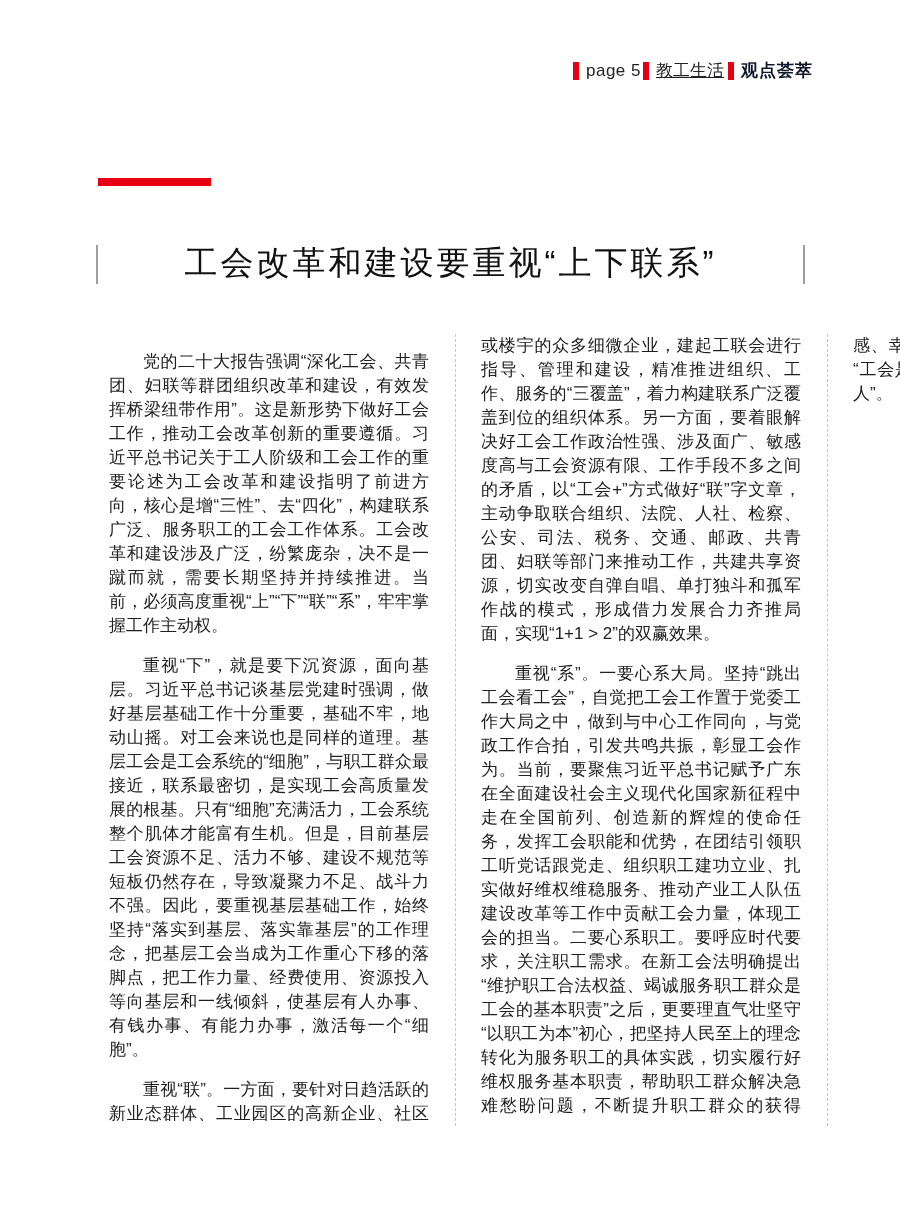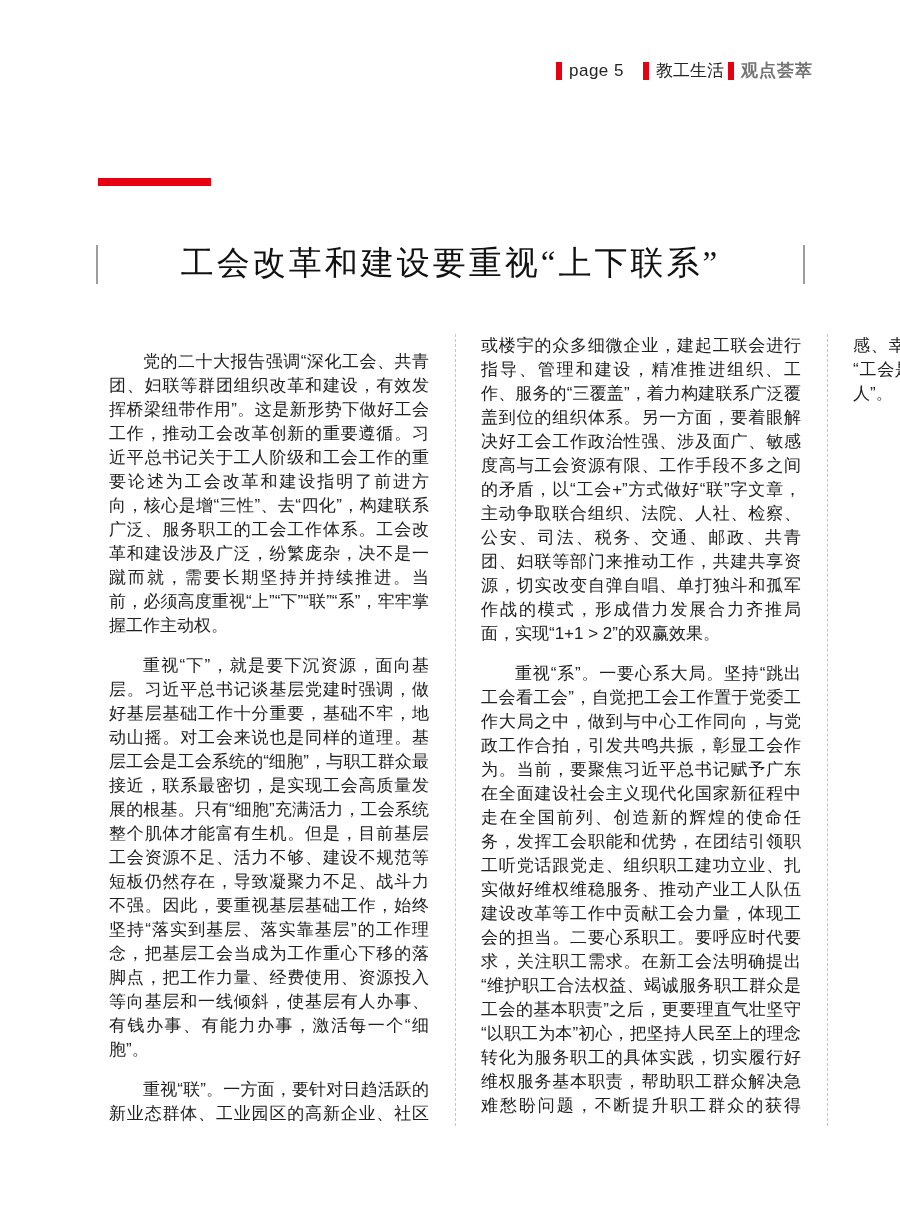--- a/index.html
+++ b/index.html
@@ -25,42 +25,41 @@
     color: #242424;
     white-space: nowrap;
   }
   .rbar {
     display: inline-block;
     width: 6px;
     height: 18px;
     background: var(--accent-red, #e60012);
     margin-right: 7px;
   }
-  .h-page { margin-right: 19px; letter-spacing: 0.5px; }
-  .h-sec  { margin-right: 4px; }
-  .h-col  { font-weight: bold; color: #737373; letter-spacing: 1px; }
+  .h-page { margin-right: 2px; letter-spacing: 0.5px; }
+  .h-sec  { margin-right: 4px; text-decoration: underline; }
+  .h-col  { font-weight: bold; color: #0f172a; letter-spacing: 1px; }
 
   
   .red-rule {
     position: absolute;
     left: 98px;
     top: 178px;
     width: 113px;
     height: 8px;
     background: var(--accent-red, #e60012);
   }
 
   
   .title-row {
     position: absolute;
     left: 96px;
     top: 240px;
     width: 709px;
     height: 46px;
-    font-family: Liberation Serif, serif;
   }
   .side-rule {
     position: absolute;
     top: 5px;
     width: 2px;
     height: 39px;
     background: var(--rule-gray, #9e9e9e);
   }
   .side-rule.left  { left: 0; }
   .side-rule.right { right: 0; }

